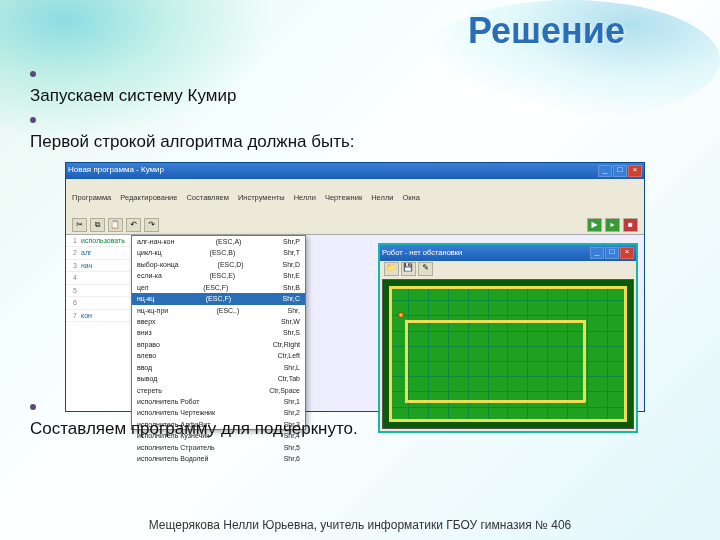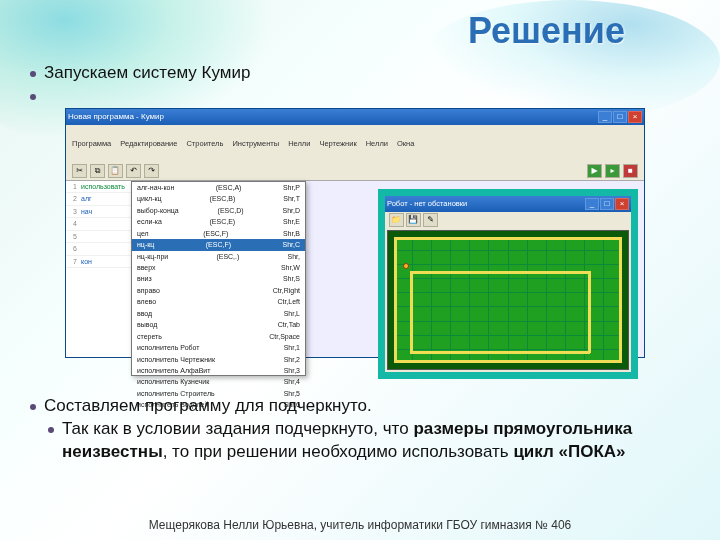--- a/index.html
+++ b/index.html
@@ -22,21 +22,21 @@
   .title {
     position: absolute; top: 10px; right: 95px;
     font-size: 36px; font-weight: bold;
     color: #2a6fb5;
     text-shadow: 1px 1px 2px rgba(255,255,255,0.8);
   }
   .content {
     position: absolute; top: 62px; left: 30px; right: 30px;
     font-size: 17px; color: #111; line-height: 1.35;
   }
-  .bullet { display: flex; gap: 8px; }
+  .bullet { display: flex; gap: 8px; flex-direction: column; }
   .bullet-dot {
     width: 6px; height: 6px; background: #5a4a7a; border-radius: 50%;
     flex-shrink: 0; margin-top: 9px;
   }
   .indent { margin-left: 18px; }
   .screenshot {
     margin: 8px 0 8px 35px; width: 580px; height: 250px;
     background: #3a6ea5; border: 1px solid #0a4a8a; position: relative;
     display: flex; flex-direction: column;
   }
@@ -77,21 +77,21 @@
   .kw-blue { color: #1a5eb5; }
   .dropdown {
     position: absolute; top: 0; left: 65px; width: 175px; height: 195px;
     background: #fff; border: 1px solid #777; box-shadow: 2px 2px 5px rgba(0,0,0,0.3);
     font-size: 7px; color: #222;
   }
   .dd-row { display: flex; justify-content: space-between; padding: 1px 5px; }
   .dd-row.hl { background: #2a6fb5; color: #fff; }
   .robot-win {
     position: absolute; top: 8px; right: 6px; width: 260px; height: 190px;
-    background: #ece9d8; border: 7px solid #14b8a6;
+    background: #ece9d8; border: 2px solid #14b8a6;
     display: flex; flex-direction: column;
   }
   .robot-tb {
     height: 16px; display: flex; gap: 2px; padding: 2px 4px; align-items: center;
     background: #ece9d8;
   }
   .robot-field {
     flex: 1; margin: 2px; background: #0a5a0a; border: 1px solid #555;
     position: relative;
   }
@@ -128,35 +128,36 @@
 
 <div class="title">Решение</div>
 
 <div class="content">
   <div class="bullet">
     <div class="bullet-dot"></div>
     <div>Запускаем систему Кумир</div>
   </div>
   <div class="bullet">
     <div class="bullet-dot"></div>
+    <div>Первой строкой алгоритма должна быть:</div>
   </div>
 
   <div class="screenshot">
     <div class="win-titlebar">
       <span>Новая программа - Кумир</span>
       <div class="win-btns">
         <div class="win-btn win-min">_</div>
         <div class="win-btn win-max">□</div>
         <div class="win-btn win-close">×</div>
       </div>
     </div>
     <div class="menubar">
       <span>Программа</span>
       <span>Редактирование</span>
-      <span>Строитель</span>
+      <span>Составляем</span>
       <span>Инструменты</span>
       <span>Нелли</span>
       <span>Чертежник</span>
       <span>Нелли</span>
       <span>Окна</span>
     </div>
     <div class="toolbar">
       <div class="tb-btn">✂</div>
       <div class="tb-btn">⧉</div>
       <div class="tb-btn" style="color:#d08000">📋</div>
@@ -440,21 +441,15 @@
       </div>
     </div>
   </div>
 </div>
 
 <div class="lower-text">
   <div class="bullet">
     <div class="bullet-dot"></div>
     <div>Составляем программу для подчеркнуто.</div>
   </div>
-  <div class="bullet indent">
-    <div class="bullet-dot"></div>
-    <div>
-      <span>Так как в условии задания подчеркнуто, что </span><b>размеры прямоугольника неизвестны</b><span>, то при решении необходимо использовать </span><b>цикл «ПОКА»</b>
-    </div>
-  </div>
 </div>
 
 <div class="footer">Мещерякова Нелли Юрьевна, учитель информатики ГБОУ гимназия № 406</div>
 
 </body></html>

